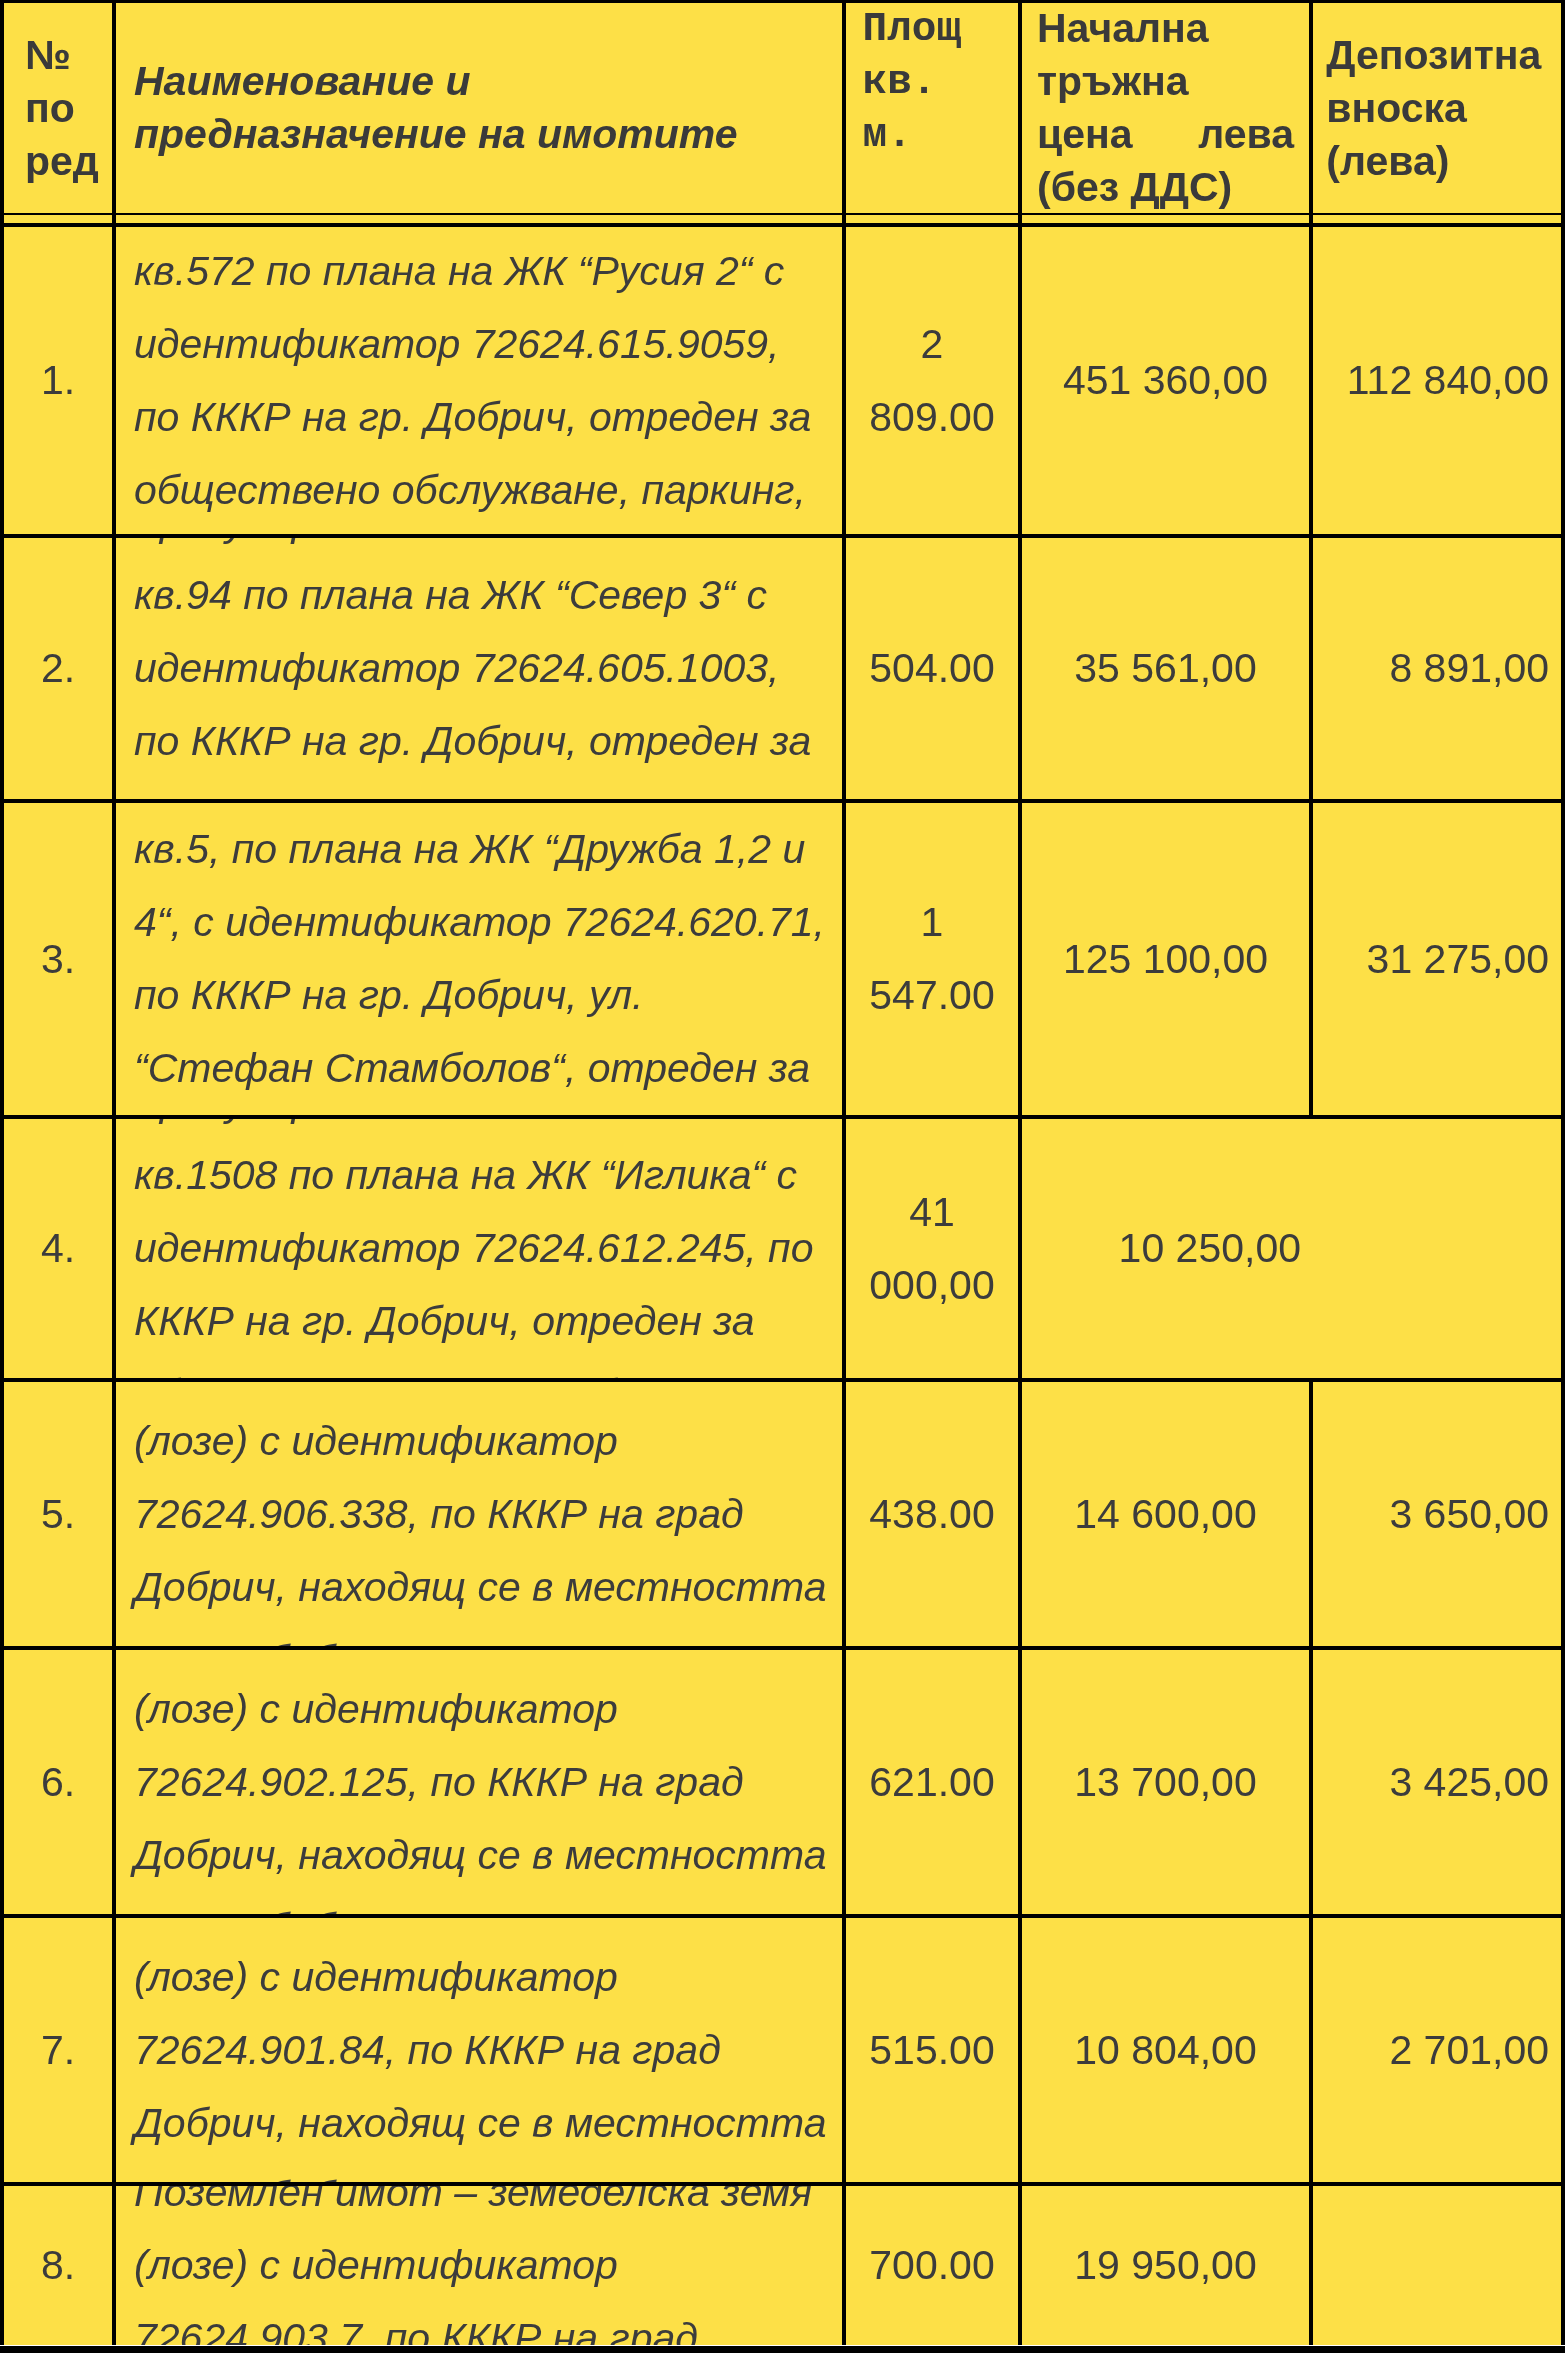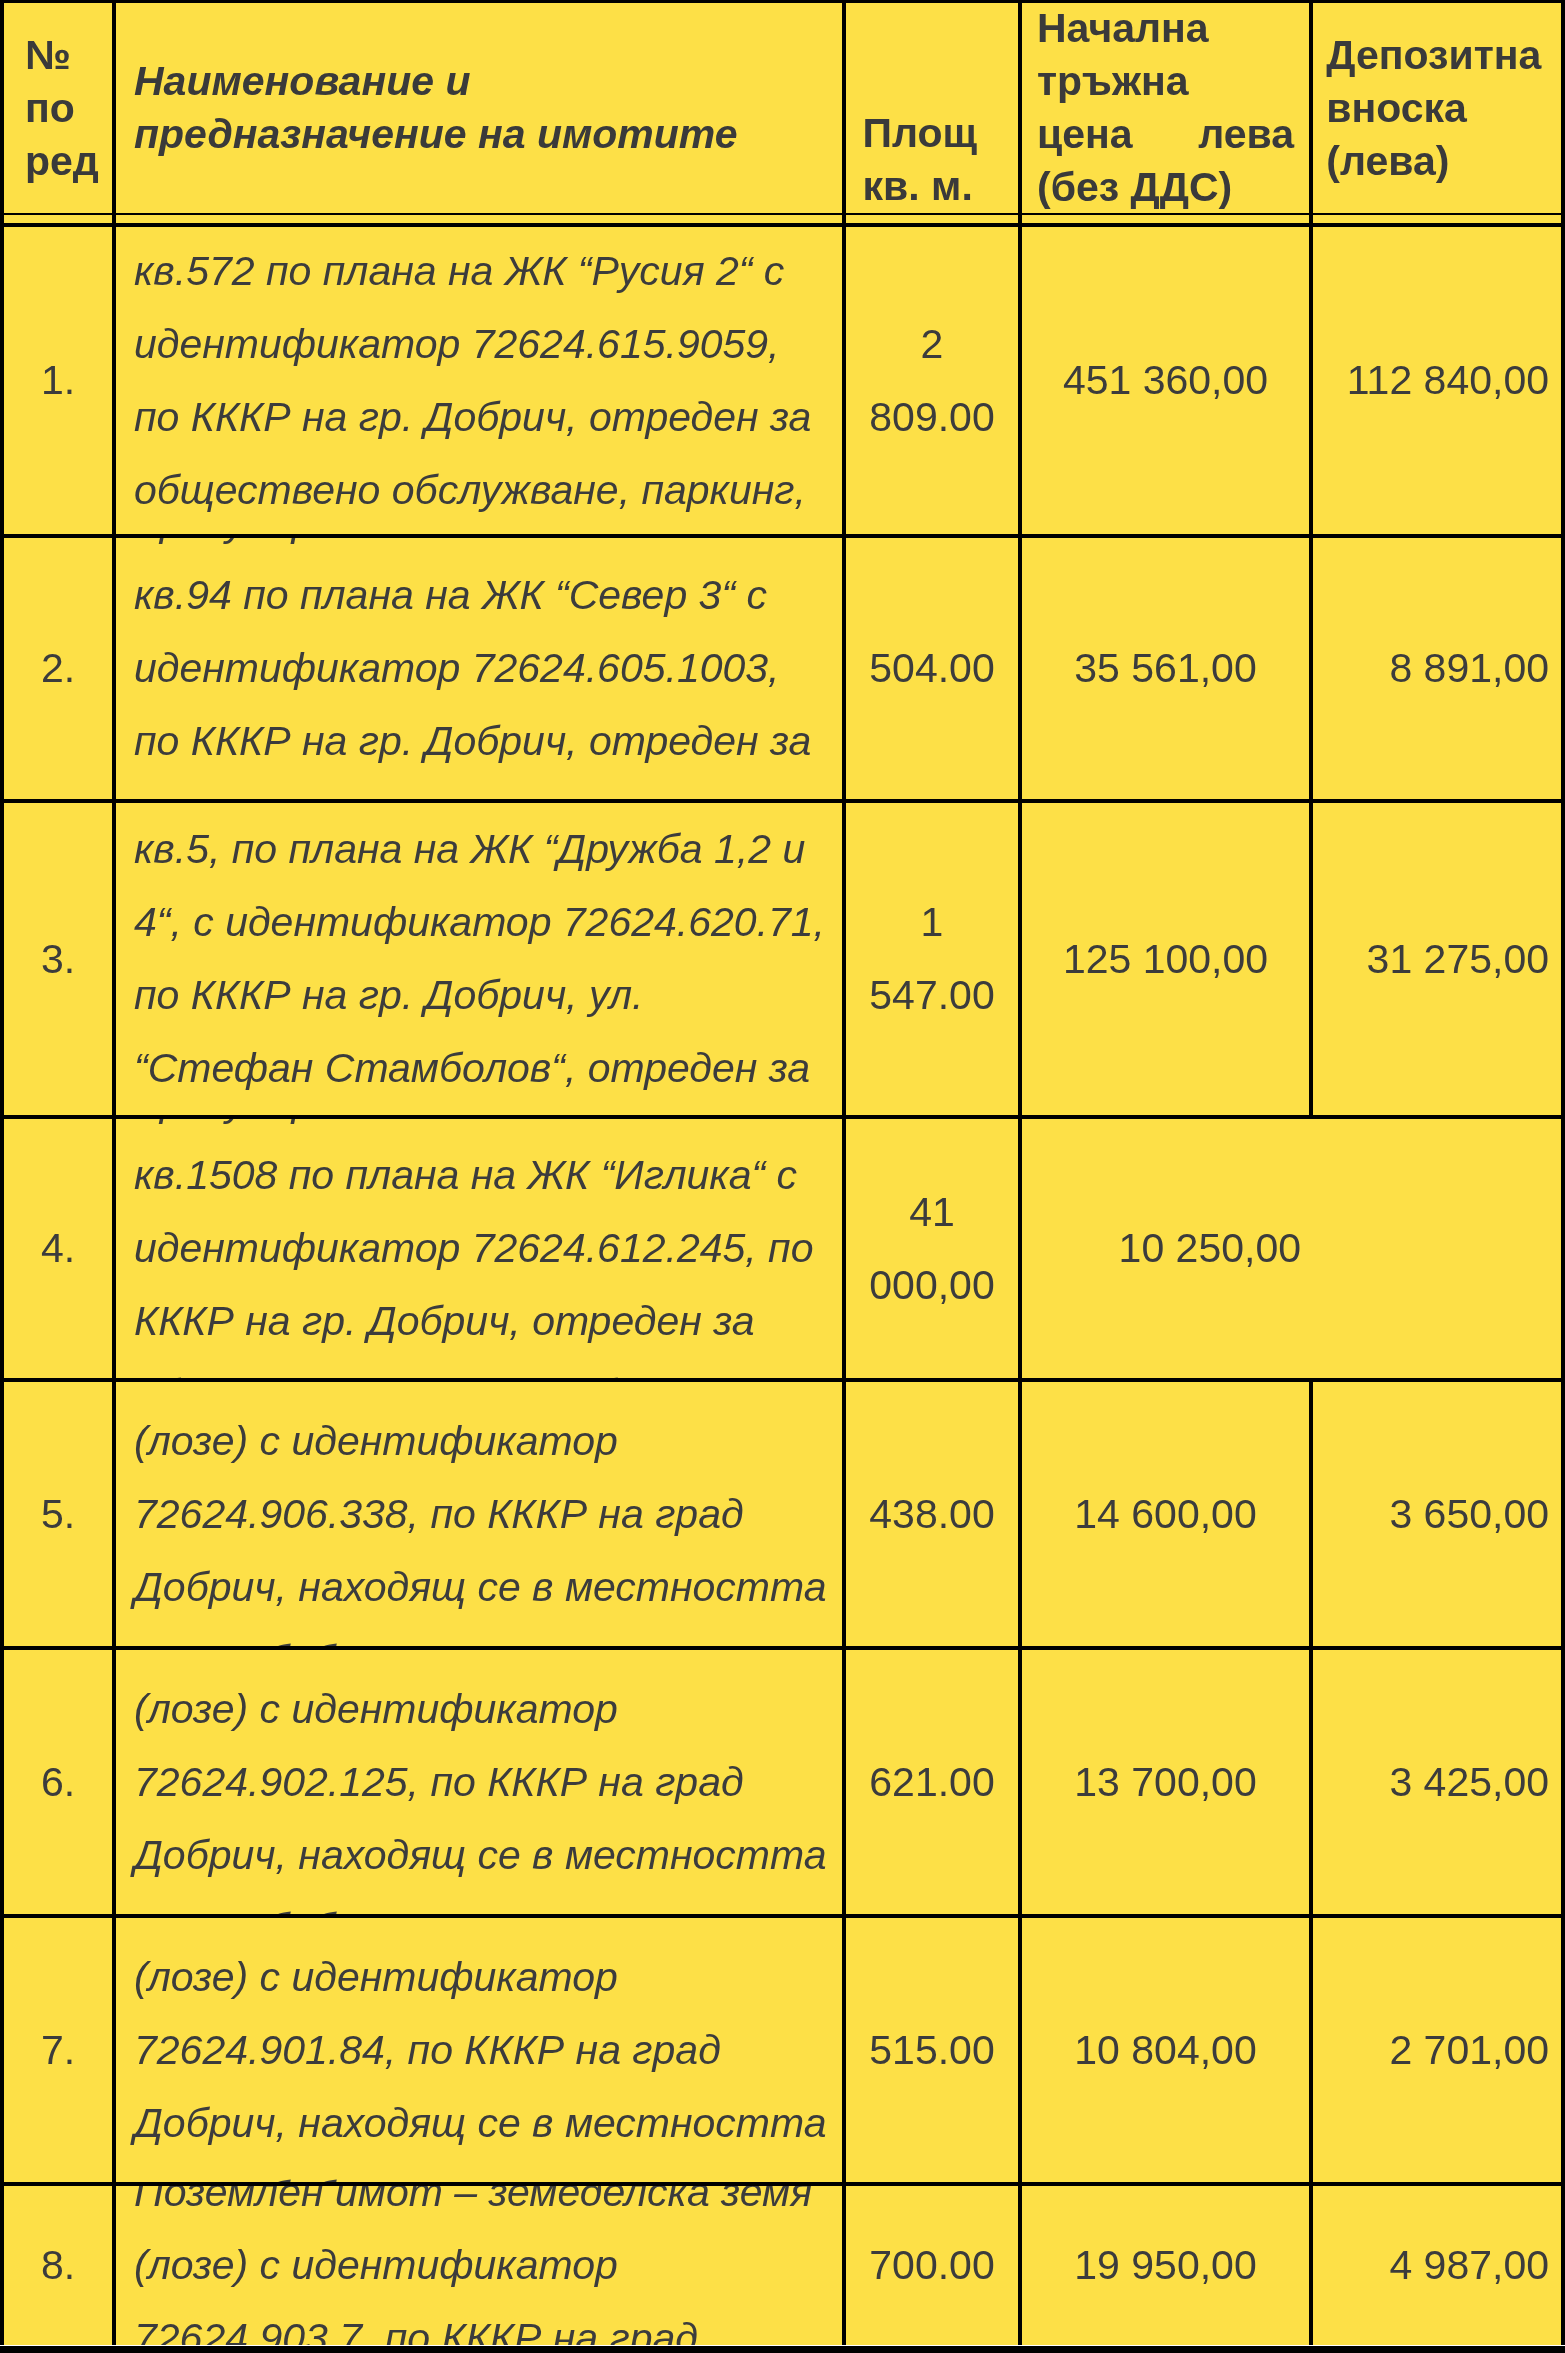--- a/index.html
+++ b/index.html
@@ -25,21 +25,21 @@
     color:#3c3c3c;font-size:41px;line-height:73px;
   }
   .cell.v{border-right:4.1px solid #000;}
   .head-cell{
     font-weight:bold;color:#3a3a3a;font-size:41px;line-height:53px;
   }
   .c-num{justify-content:center;text-align:center;padding:0 5px;}
   .h-num{justify-content:flex-start;text-align:left;padding:0 6.6px 0 21px;}
   .c-desc{justify-content:flex-start;text-align:left;padding:0 15px 0 18px;font-style:italic;}
   .c-area{justify-content:center;text-align:center;padding:0 21.5px;}
-  .h-area{justify-content:flex-start;text-align:left;padding:0 8.3px 0 16.6px;align-items:flex-end;}
+  .h-area{justify-content:flex-start;text-align:left;padding:0 8.3px 0 16.6px;align-items:flex-start;font-family:Liberation Mono, monospace;}
   .c-price{justify-content:center;text-align:center;padding:0 16.6px;}
   .h-price{padding:0 15px;align-items:center;}
   .h-price .jtxt{width:100%;text-align:justify;}
   .c-dep{justify-content:flex-end;text-align:center;padding:0 12px;}
   .h-dep{justify-content:flex-start;text-align:left;padding:0 8.3px 0 13.3px;}
   .page-cut{
     position:absolute;left:0;bottom:0;width:1565px;height:8.3px;background:#000;
   }
 </style>
 </head>
@@ -196,22 +196,19 @@
         </div>
         <div class="cell c-desc v">
           <span>Поземлен имот – земеделска земя (лозе) с идентификатор 72624.903.7, по КККР на град</span>
         </div>
         <div class="cell c-area v">
           <span>700.00</span>
         </div>
         <div class="cell c-price v">
           <span>19 950,00</span>
         </div>
-        <div class="cell c-dep">
-          <span>4 987,00</span>
-        </div>
       </div>
     </div>
 
 </div>
 
 <div class="page-cut"></div>
 
 
 </body></html>

